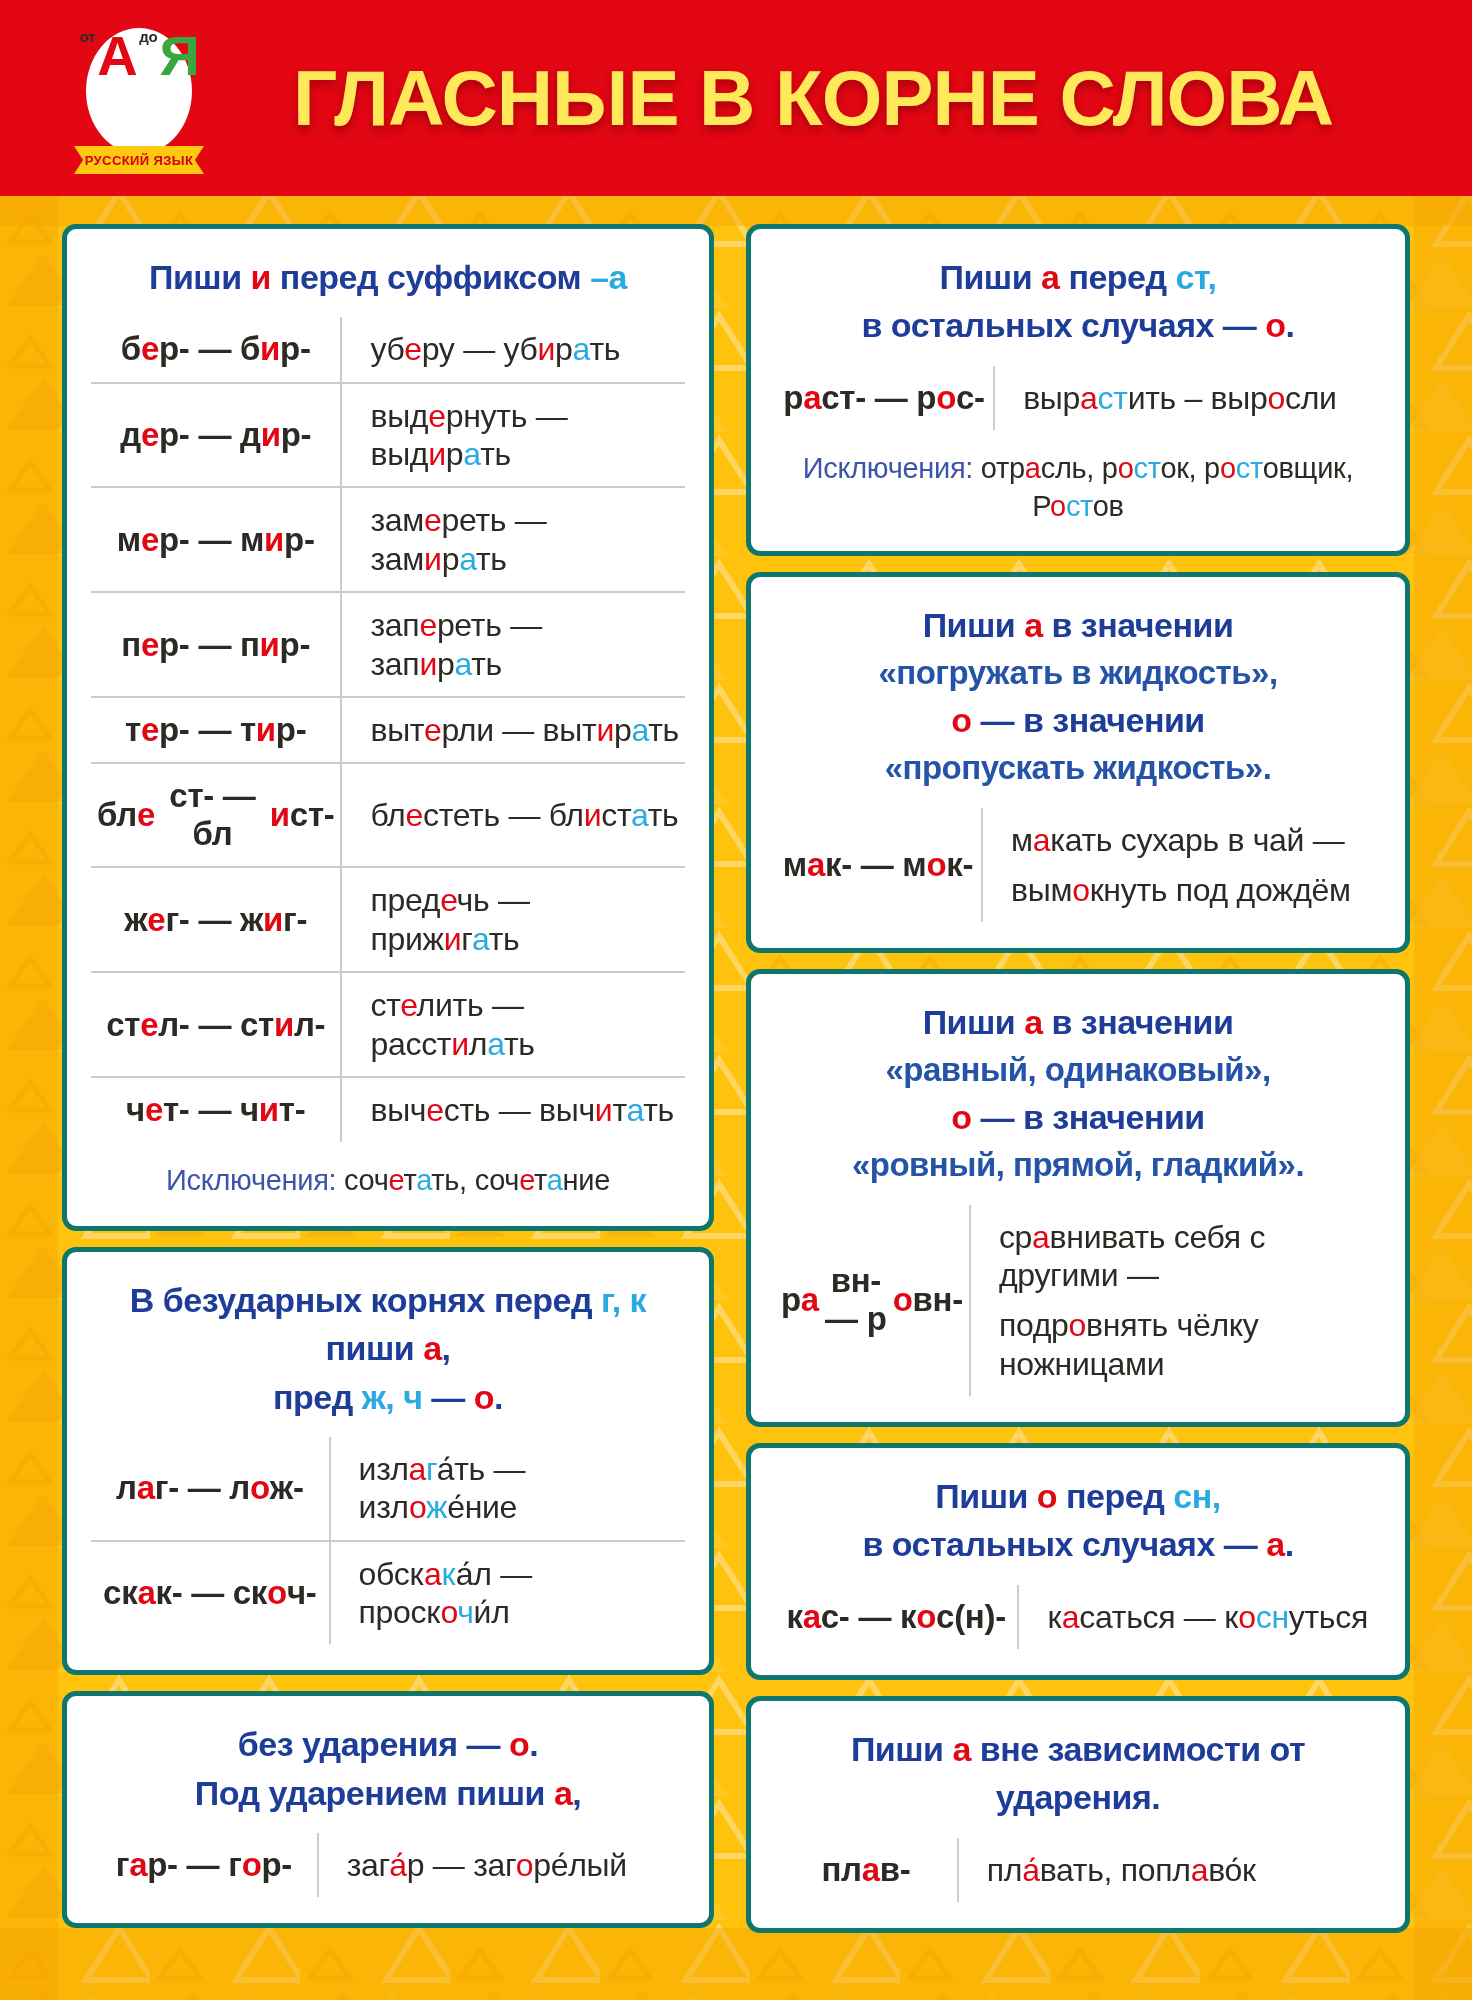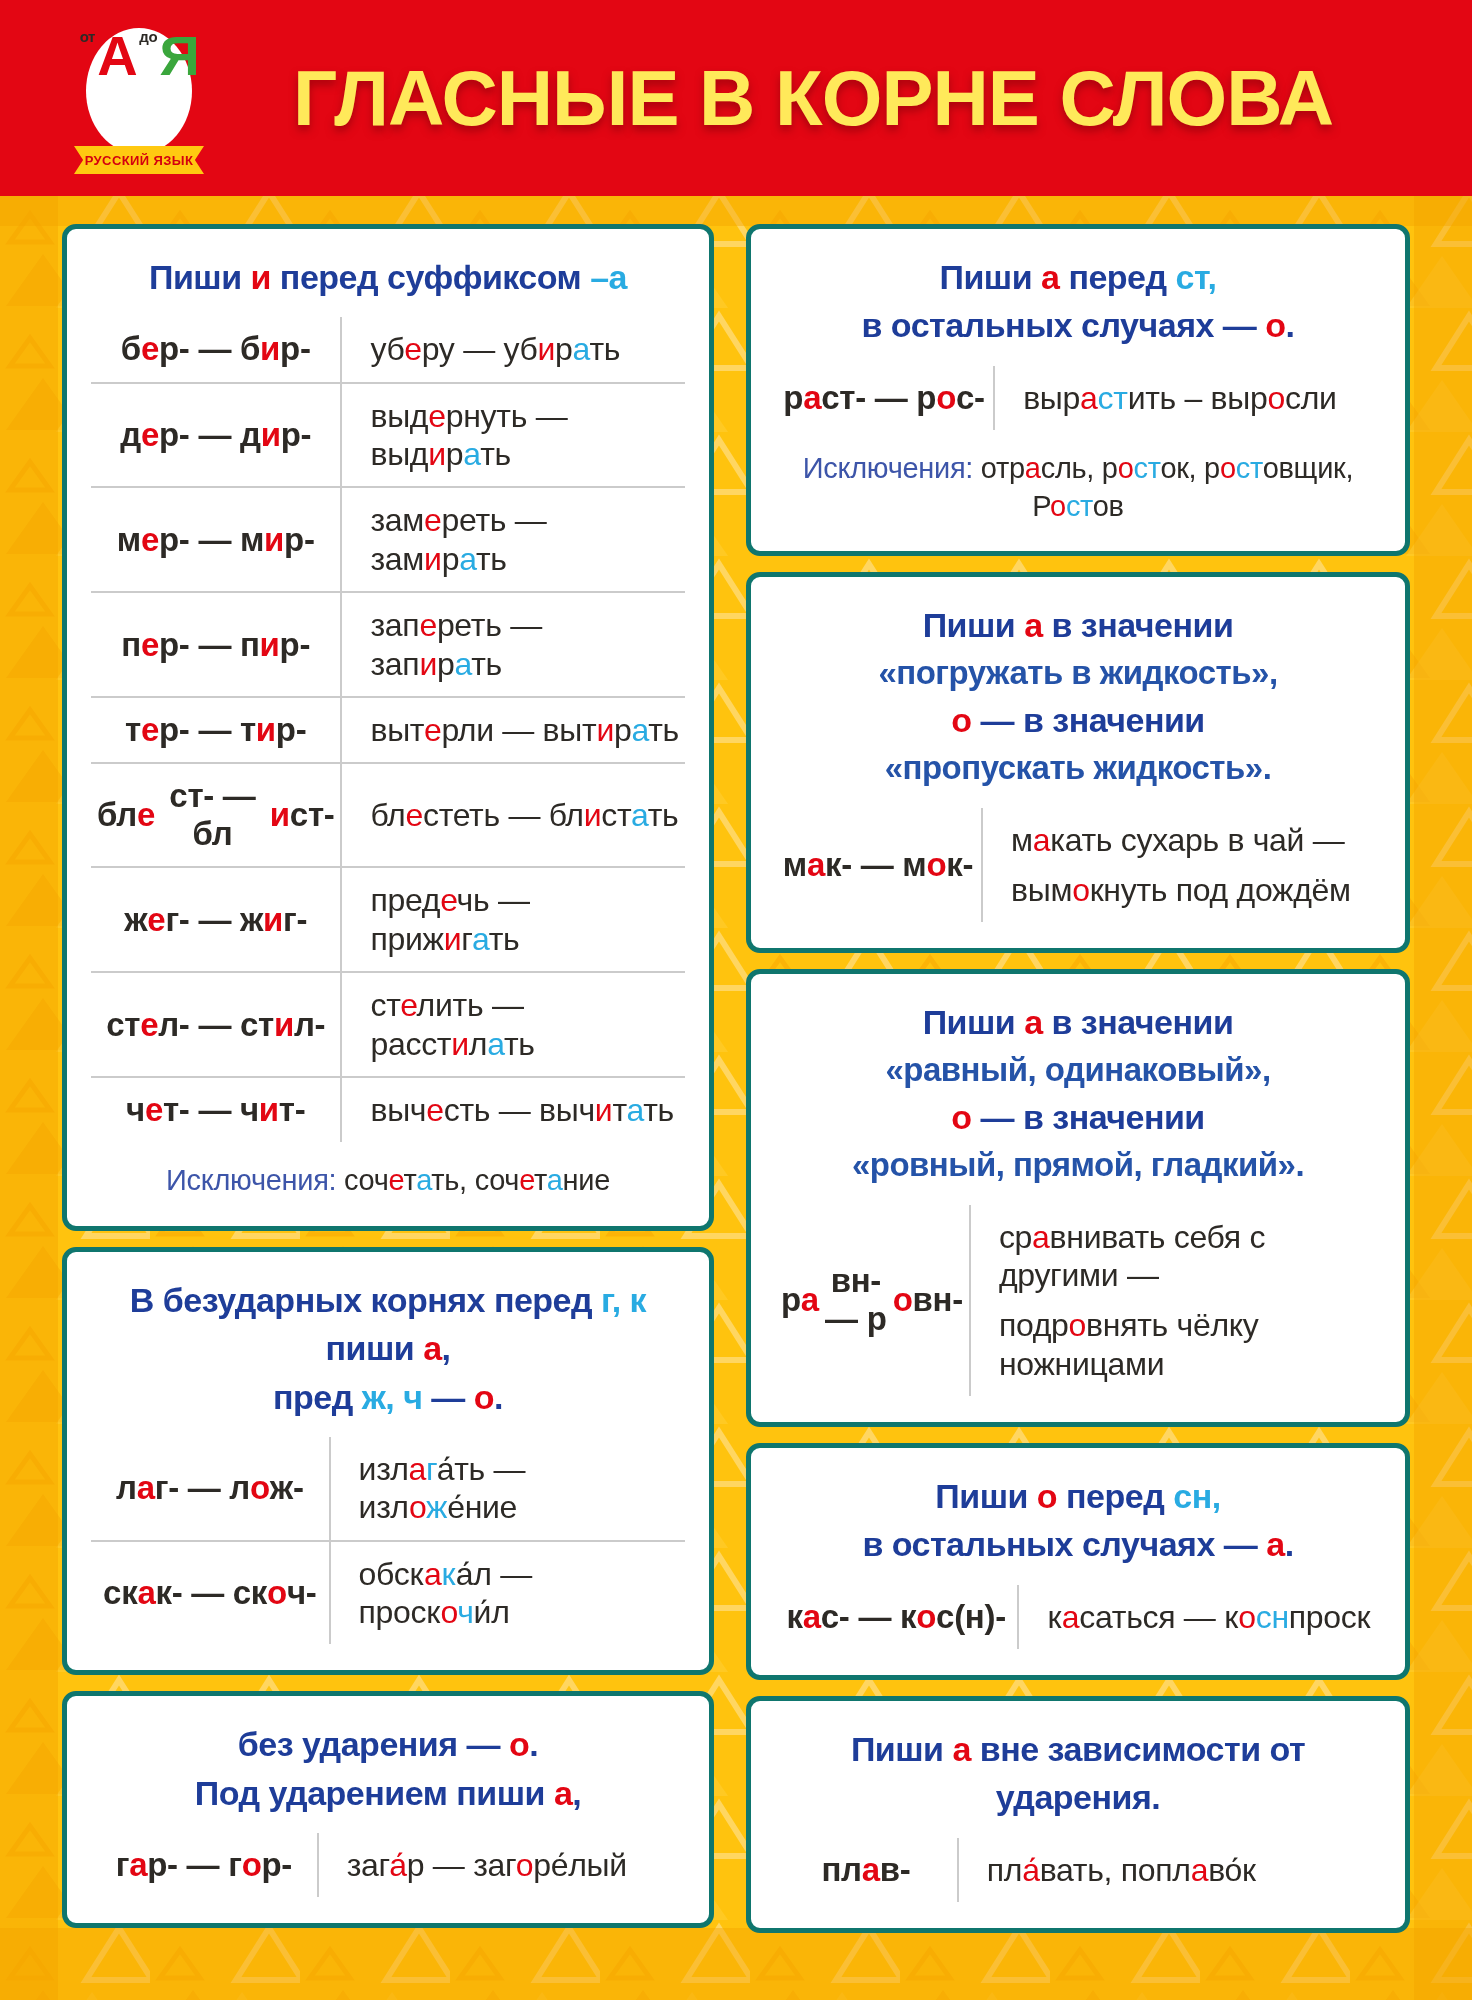--- a/index.html
+++ b/index.html
@@ -373,21 +373,21 @@
         <div class="rule-table" style="--rootw: 40%;">
           <div class="t-row">
             <div class="t-root">
               <span class="sg-k">к</span>
               <span class="sg-r">а</span>
               <span class="sg-k">с- — к</span>
               <span class="sg-r">о</span>
               <span class="sg-k">с(н)-</span>
             </div>
             <div class="t-ex">
-              <div class="ex-line"><span class="sg-k">к</span><span class="sg-r">а</span><span class="sg-k">саться — к</span><span class="sg-r">о</span><span class="sg-b">сн</span><span class="sg-k">проск</span></div>
+              <div class="ex-line"><span class="sg-k">к</span><span class="sg-r">а</span><span class="sg-k">саться — к</span><span class="sg-r">о</span><span class="sg-b">сн</span><span class="sg-k">уться</span></div>
             </div>
           </div>
         </div>
       </section>
       <section class="card">
         <div class="card-heading">
           <div class="h-line h-big"><span class="sg-n">Пиши </span><span class="sg-r">а</span><span class="sg-n"> вне зависимости от ударения.</span></div>
         </div>
         <div class="rule-table" style="--rootw: 30%;">
           <div class="t-row">

